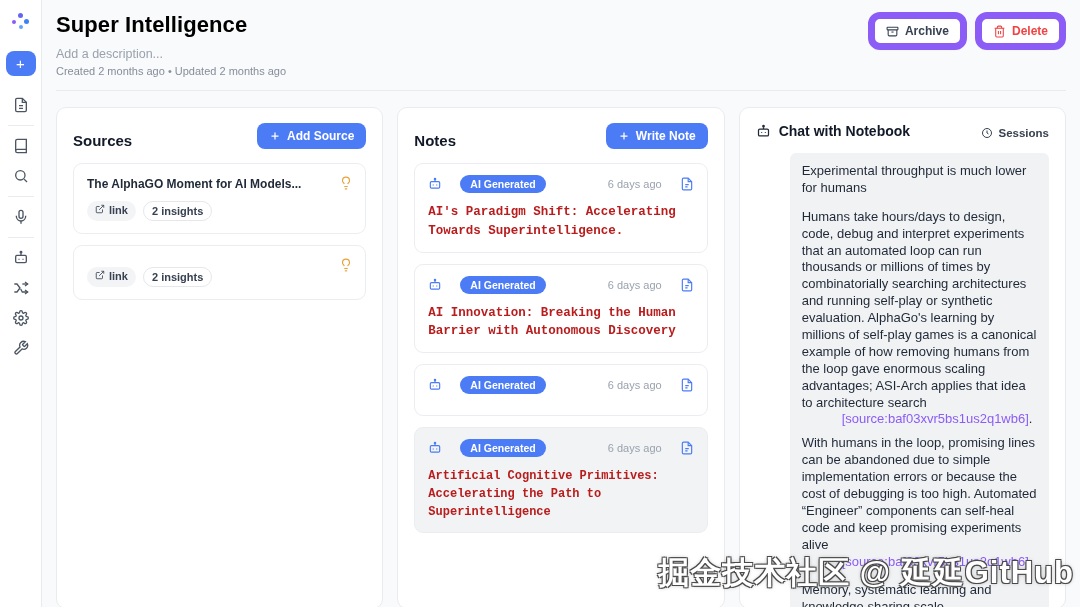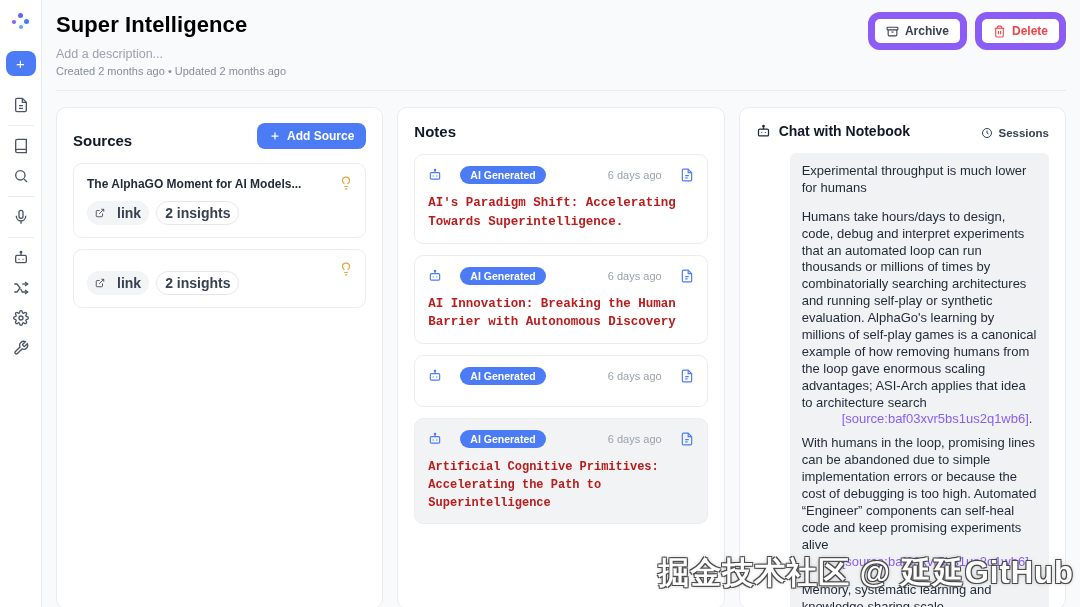--- a/index.html
+++ b/index.html
@@ -67,21 +67,21 @@
   
   .src-card {
     border:1px solid #ebedf0; border-radius:9px; padding:12px 13px; margin-top:11px;
     background:#fff; cursor:pointer; position:relative;
   }
   .src-card:first-of-type { margin-top:24px; }
   .src-title { font-size:12px; font-weight:700; color:#1f2937; line-height:1.35; padding-right:26px; }
   .src-bulb { position:absolute; right:12px; top:12px; color:#e8a33d; }
   .badge-row { display:flex; gap:7px; margin-top:9px; }
   .pill {
-    display:flex; align-items:center; gap:12px; font-size:14px; font-weight:600;
+    display:flex; gap:4px; font-size:11px; font-weight:600;
     color:#374151; border-radius:999px; padding:3px 8px;
   }
   .pill.gray { background:#f3f4f6; }
   .pill.line { background:#fff; border:1px solid #e5e7eb; }
 
   
   .note-card {
     border:1px solid #ebedf0; border-radius:9px; padding:11px 13px; margin-top:11px;
     background:#fff; cursor:pointer;
   }
@@ -279,20 +279,26 @@
             <span>link</span>
           </span>
           <span class="pill line">2 insights</span>
         </div>
       </div>
     </section>
 
     <section class="col">
       <div class="col-head">
         <span class="col-title">Notes</span>
+        <button class="btn-primary">
+          <svg width="12" height="12" viewBox="0 0 24 24" fill="none" stroke="currentColor" stroke-width="2.5">
+              <path d="M12 5v14M5 12h14"></path>
+            </svg>
+          <span>Write Note</span>
+        </button>
       </div>
 
       <div class="note-card">
         <div class="note-top">
           <span class="bot-blue">
               <svg width="14" height="14" viewBox="0 0 24 24" fill="none" stroke="currentColor" stroke-width="2">
                 <rect x="4" y="8" width="16" height="11" rx="2"></rect>
                 <path d="M12 8V5"></path>
                 <circle cx="12" cy="3.5" r="1.2"></circle>
                 <path d="M9 13v1.5M15 13v1.5"></path>

